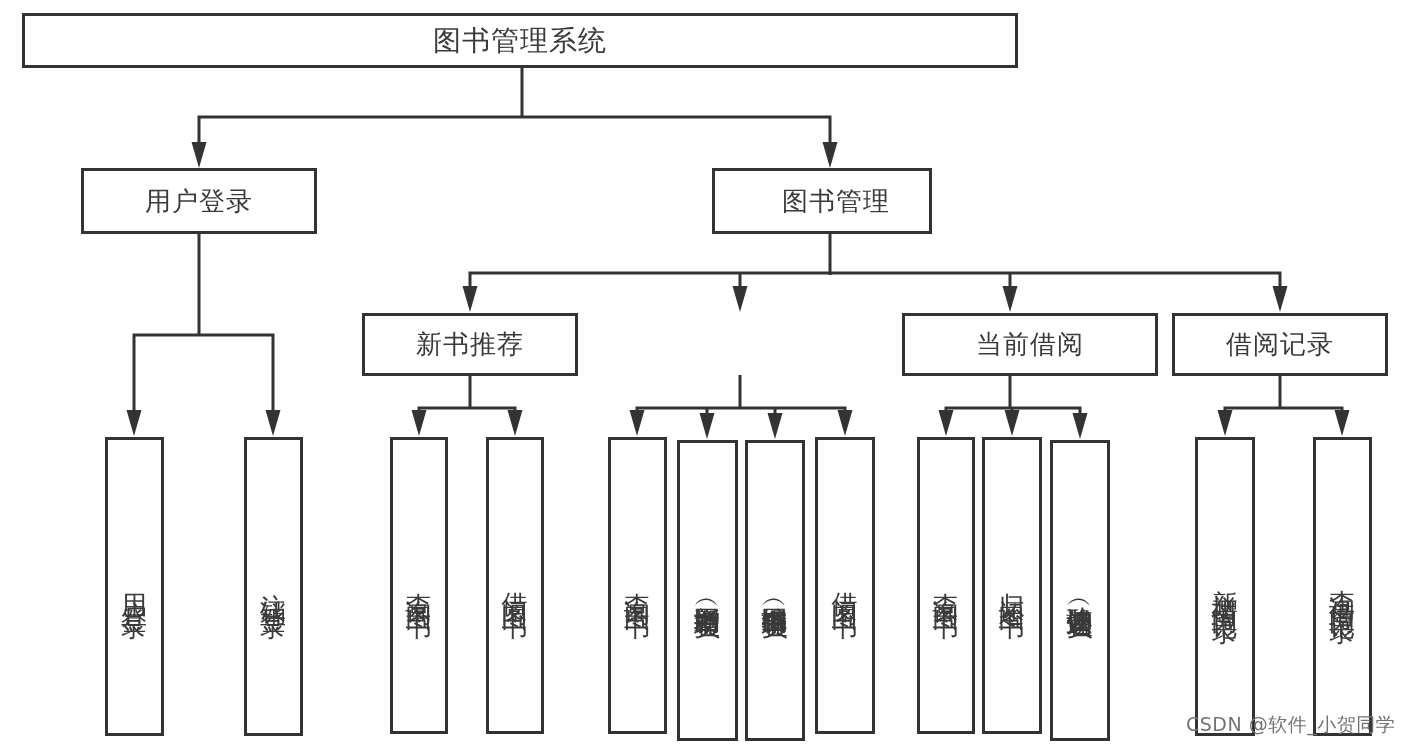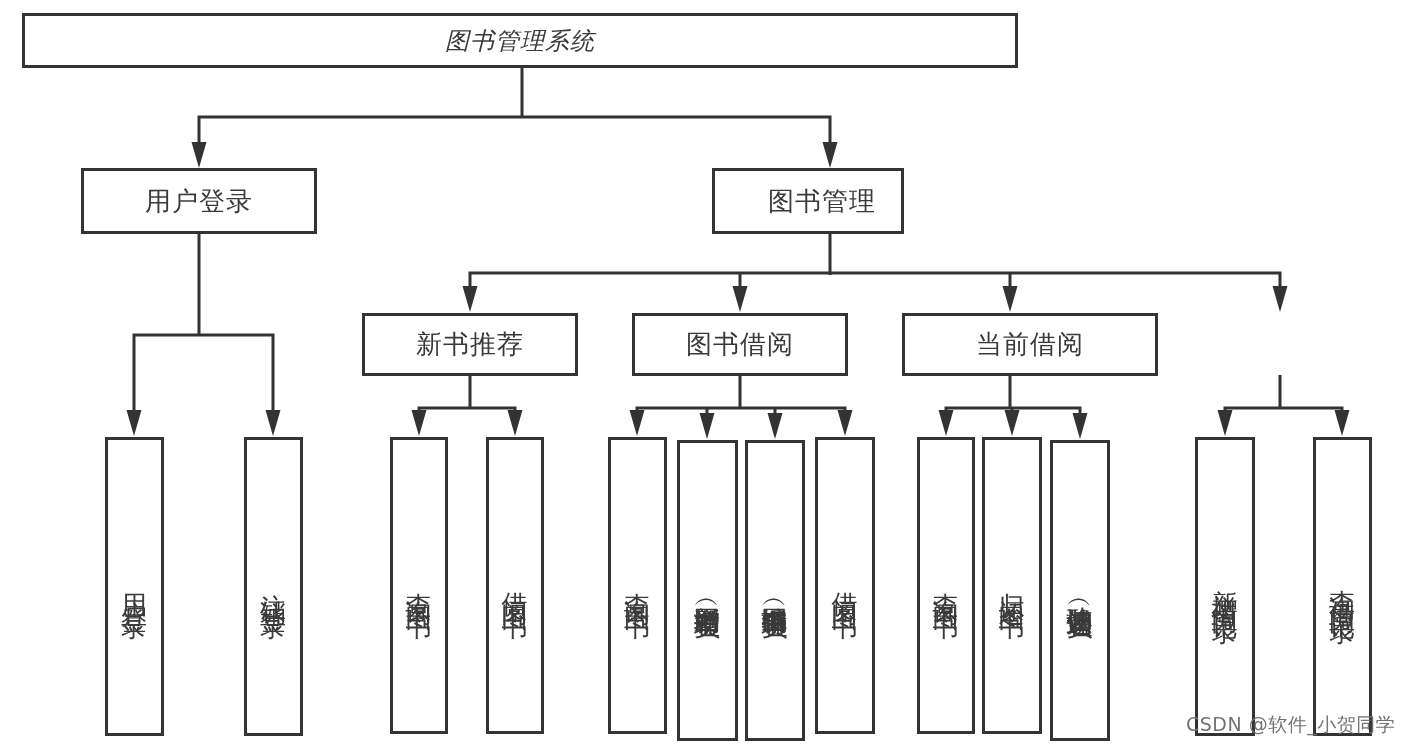--- a/index.html
+++ b/index.html
@@ -21,21 +21,21 @@
     box-sizing: border-box;
     border: 3px solid #333333;
     background: #ffffff;
     display: flex;
     align-items: center;
     justify-content: center;
     color: #3a3a3a;
     text-align: center;
   }
   .h-label { font-size: 26px; letter-spacing: 1px; white-space: nowrap; }
-  .root-label { font-size: 24px; letter-spacing: 1px; font-style: italic; }
+  .root-label { font-size: 28px; letter-spacing: 1px; }
   .leaf {
     writing-mode: vertical-rl;
     text-orientation: mixed;
     font-size: 26px;
     letter-spacing: 7px;
     line-height: 1;
   }
   .leaf.admin { letter-spacing: 1px; }
   .leaf.six { letter-spacing: 6px; }
   #watermark {
@@ -110,25 +110,25 @@
                M1334.5 410l15 0l-7.5 26z
                M699.5 413l15 0l-7.5 26z
                M767.5 413l15 0l-7.5 26z
                M1072.5 413l15 0l-7.5 26z"></path>
     </g>
   </svg>
 
   <div class="box root-label" style="left:22px; top:13px; width:996px; height:55px;">图书管理系统</div>
 
   <div class="box h-label" style="left:81px; top:168px; width:236px; height:66px;">用户登录</div>
-  <div class="box h-label" style="left:712px; top:168px; width:192px; height:66px;padding-left:28px;">图书管理</div>
+  <div class="box h-label" style="left:712px; top:168px; width:220px; height:66px;padding-left:28px;">图书管理</div>
 
   <div class="box h-label" style="left:362px; top:313px; width:216px; height:63px;">新书推荐</div>
-  <div class="box h-label" style="left:632px; top:313px; width:216px; height:63px;">图书借阅</div>
   <div class="box h-label" style="left:902px; top:313px; width:256px; height:63px;">当前借阅</div>
+  <div class="box h-label" style="left:1172px; top:313px; width:216px; height:63px;">借阅记录</div>
 
   <div class="box leaf" style="left:105px; top:437px; width:59px; height:299px;">用户登录</div>
   <div class="box leaf" style="left:244px; top:437px; width:59px; height:299px;">注销登录</div>
 
   <div class="box leaf" style="left:390px; top:437px; width:58px; height:297px;">查询图书</div>
   <div class="box leaf" style="left:486px; top:437px; width:58px; height:297px;">借阅图书</div>
 
   <div class="box leaf" style="left:608px; top:437px; width:59px; height:297px;">查询图书</div>
   <div class="box leaf admin" style="left:677px; top:440px; width:61px; height:301px;">新增图书（管理员）</div>
   <div class="box leaf admin" style="left:745px; top:440px; width:60px; height:301px;">编辑图书（管理员）</div>

